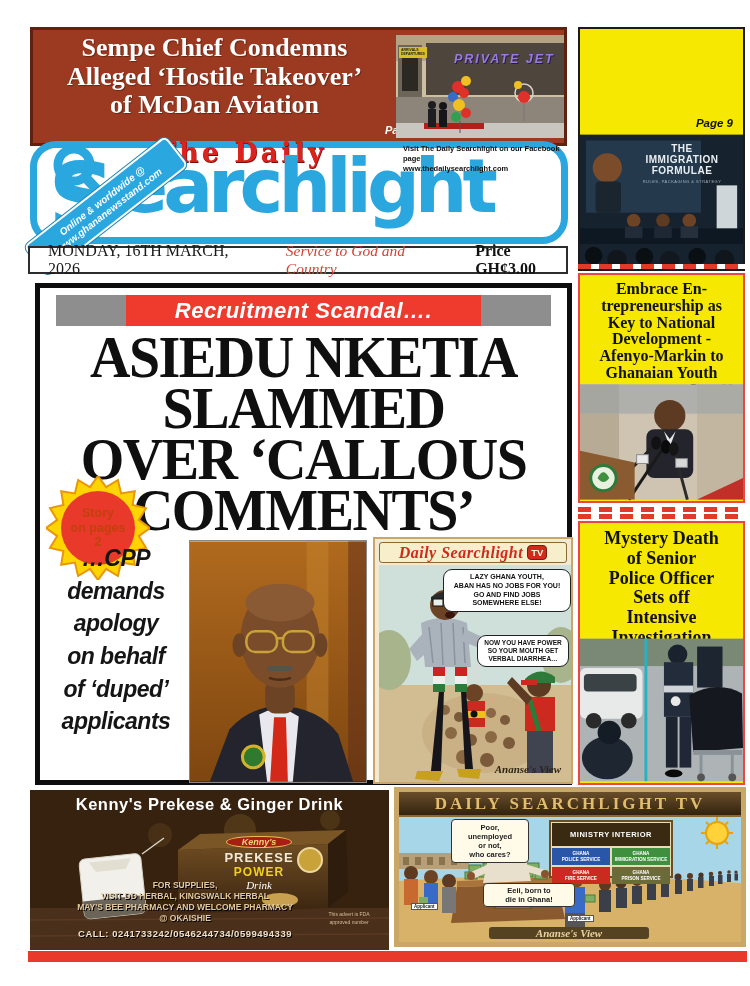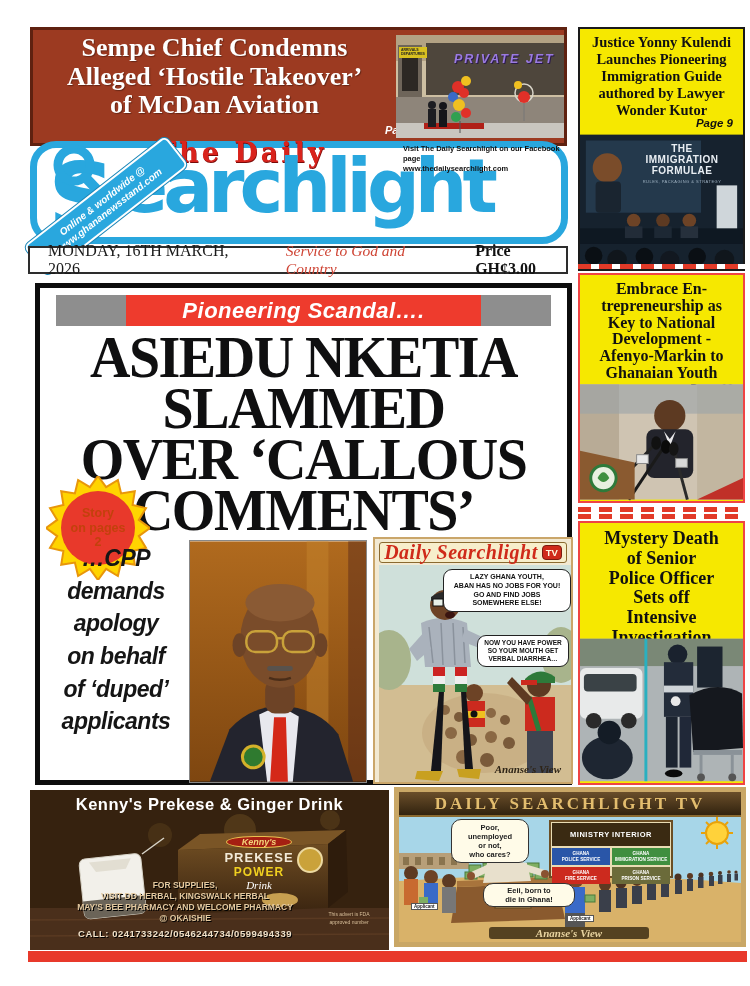--- a/index.html
+++ b/index.html
@@ -49,21 +49,21 @@
 .kicker-text{position:absolute;inset:0;display:flex;align-items:center;justify-content:center;color:#fff;font-weight:bold;font-style:italic;font-size:22px;letter-spacing:.5px}
 .headline{position:absolute;left:0;right:0;top:44px;text-align:center;font-family:"Liberation Serif",serif;font-weight:bold;font-size:56px;line-height:.85;letter-spacing:-1.5px;color:#0f0f10;transform:scaleY(1.07);transform-origin:top center}
 .badge{position:absolute;left:6px;top:188px;width:104px;height:104px}
 .badge svg{width:100%;height:100%}
 .badge-text{position:absolute;inset:0;display:flex;align-items:center;justify-content:center;text-align:center;color:#c2410c;font-size:12.5px;font-weight:bold;line-height:1.15}
 .subhead{position:absolute;left:2px;top:254px;width:148px;text-align:center;font-weight:bold;font-style:italic;font-size:23px;line-height:1.42;color:#151515;letter-spacing:-.5px}
 .portrait{position:absolute;left:149px;top:252px;width:178px;height:243px;border:1px solid #888;overflow:hidden}
 .portrait svg{width:100%;height:100%}
 .cartoon{position:absolute;left:333px;top:249px;width:200px;height:247px;background:#f2e9d2;border:2px solid #caa66a}
 .ct-banner{position:absolute;left:4px;top:3px;right:4px;height:21px;background:#f7eecb;border:1.5px solid #8a6a30;border-radius:3px;display:flex;align-items:center;justify-content:center;gap:4px;z-index:2}
-.ct-banner-text{color:#cf2a1a;font-family:"Liberation Serif",serif;font-weight:bold;font-style:italic;font-size:20px;letter-spacing:.5px}
+.ct-banner-text{color:#cf2a1a;font-family:"Liberation Serif",serif;font-weight:bold;font-style:italic;font-size:16px;letter-spacing:.5px}
 .ct-tv{background:#cf2a1a;color:#fff8e0;font-weight:bold;font-size:9.5px;padding:1px 3px;border-radius:4px;border:1px solid #7a1a10}
 .ct-svg{position:absolute;left:4px;top:26px;width:192px;height:217px}
 .ct-svg svg{width:100%;height:100%}
 .bub{position:absolute;background:#fff;border:1.5px solid #222;border-radius:9px;text-align:center;font-weight:bold;color:#111;z-index:3}
 .bub1{left:68px;top:30px;width:128px;font-size:7px;line-height:1.25;padding:3px 2px}
 .bub2{left:102px;top:96px;width:92px;font-size:6.5px;line-height:1.25;padding:3px 2px}
 .ct-sign{position:absolute;right:10px;bottom:7px;font-family:"Liberation Serif",serif;font-style:italic;font-weight:bold;font-size:11px;color:#2e2416;z-index:3}
 
 
 .dash{left:578px;width:167px;height:5px;background:repeating-linear-gradient(90deg,#e23a28 0 13px,#fff 13px 21px)}
@@ -93,21 +93,21 @@
 
 
 .btm{left:394px;top:787px;width:352px;height:160px;border:5px solid #c9a766;background:#d8b269}
 .btm-banner{height:25px;background:linear-gradient(#6a4e2a,#32230f);display:flex;align-items:center;justify-content:center;color:#e3bd6e;font-family:"Liberation Serif",serif;font-weight:bold;font-size:17px;letter-spacing:3px;border-bottom:2px solid #8a6a30}
 .btm-scene{position:absolute;left:0;top:25px;width:342px;height:125px}
 .btm-scene>svg{position:absolute;inset:0;width:100%;height:100%}
 .sign{position:absolute;left:150px;top:3px;width:124px;height:58px;background:#e9dcb4;border:2px solid #6b4e24;padding:1px;z-index:2}
 .sign-title{background:#3a2a12;color:#fff;font-weight:bold;font-size:7.5px;text-align:center;padding:7px 0;letter-spacing:.5px}
 .sign-grid{display:grid;grid-template-columns:1fr 1fr;gap:2px;margin-top:2px}
 .sign-cell{height:17px;display:flex;align-items:center;justify-content:center;text-align:center;color:#fff;font-weight:bold;font-size:4.6px;line-height:1.15}
-.bbub{position:absolute;background:#fffbe8;border:1.5px solid #333;border-radius:10px;font-weight:bold;color:#222;text-align:center;z-index:3}
+.bbub{position:absolute;background:#fffbe8;border:1.5px solid #333;border-radius:4px;font-weight:bold;color:#222;text-align:center;z-index:3}
 .bbub1{left:52px;top:2px;width:78px;font-size:7.5px;line-height:1.2;padding:3px 2px}
 .bbub2{left:84px;top:66px;width:92px;font-size:7.5px;line-height:1.2;padding:2px 2px}
 .desk-label{position:absolute;left:96px;top:77px;width:36px;font-size:4px;font-weight:bold;color:#3a2a10;text-align:center;line-height:1.2;z-index:3}
 .tag{position:absolute;background:#fff;border:1px solid #555;color:#222;font-size:4.5px;font-weight:bold;padding:0 2px;z-index:3}
 .tag1{left:12px;top:86px}
 .tag2{left:168px;top:98px}
 .btm-sig{position:absolute;left:90px;bottom:3px;width:160px;background:rgba(40,28,10,.75);color:#e8d3a0;font-family:"Liberation Serif",serif;font-style:italic;font-weight:bold;font-size:11px;text-align:center;border-radius:3px;z-index:3}
 
 .redbar{left:28px;top:951px;width:719px;height:11px;background:#e8392b}
 </style>
@@ -146,25 +146,20 @@
         <circle cx="122" cy="50" r="4" fill="#f0c020"></circle>
       <line x1="128" y1="68" x2="128" y2="86" stroke="#777" stroke-width="1"></line>
     </svg>
     <div class="tl-sign">PRIVATE JET</div>
     <div class="tl-arr prewrap">ARRIVALS
 DEPARTURES</div>
   </div>
 </section>
 
 <aside class="abs tr">
-  <div class="tr-head prewrap">Justice Yonny Kulendi
-Launches Pioneering
-Immigration Guide
-authored by Lawyer
-Wonder Kutor</div>
   <div class="tr-page">Page 9</div>
   <div class="tr-photo">
     <svg viewBox="0 0 167 136">
       <rect width="167" height="136" fill="#16222e"></rect>
       <rect x="6" y="6" width="118" height="74" fill="#24394c"></rect>
       <circle cx="28" cy="34" r="15" fill="#7a4c2a"></circle>
       <rect x="16" y="48" width="26" height="32" rx="4" fill="#1a2530"></rect>
       <rect x="140" y="52" width="21" height="56" fill="#cfd6da"></rect>
       <rect x="0" y="96" width="167" height="16" fill="#0e1822"></rect>
       <circle cx="55" cy="88" r="7" fill="#6d4326"></circle>
@@ -204,21 +199,21 @@
 
 <div class="abs dateline">
   <span class="dl-date">MONDAY, 16TH MARCH, 2026</span>
   <span class="dl-motto">Service to God and Country</span>
   <span class="dl-price">Price GH¢3.00</span>
 </div>
 
 <main class="abs lead">
   <div class="kicker">
     <div class="kicker-red"></div>
-    <div class="kicker-text">Pioneering Scandal….</div>
+    <div class="kicker-text">Recruitment Scandal….</div>
   </div>
   <h1 class="headline prewrap">ASIEDU NKETIA
 SLAMMED
 OVER ‘CALLOUS
 COMMENTS’</h1>
   <div class="badge">
     <svg viewBox="0 0 104 104">
       <polygon points="104,52 92.8,60.1 100,71.9 86.6,75.1 88.8,88.8 75.1,86.6 71.9,100 60.1,92.8 52,104 43.9,92.8 32.1,100 28.9,86.6 15.2,88.8 17.4,75.1 4,71.9 11.2,60.1 0,52 11.2,43.9 4,32.1 17.4,28.9 15.2,15.2 28.9,17.4 32.1,4 43.9,11.2 52,0 60.1,11.2 71.9,4 75.1,17.4 88.8,15.2 86.6,28.9 100,32.1 92.8,43.9" fill="#ffd400" stroke="#e8960a" stroke-width="2"></polygon>
       <circle cx="52" cy="52" r="37" fill="#e8392b"></circle>
     </svg>

